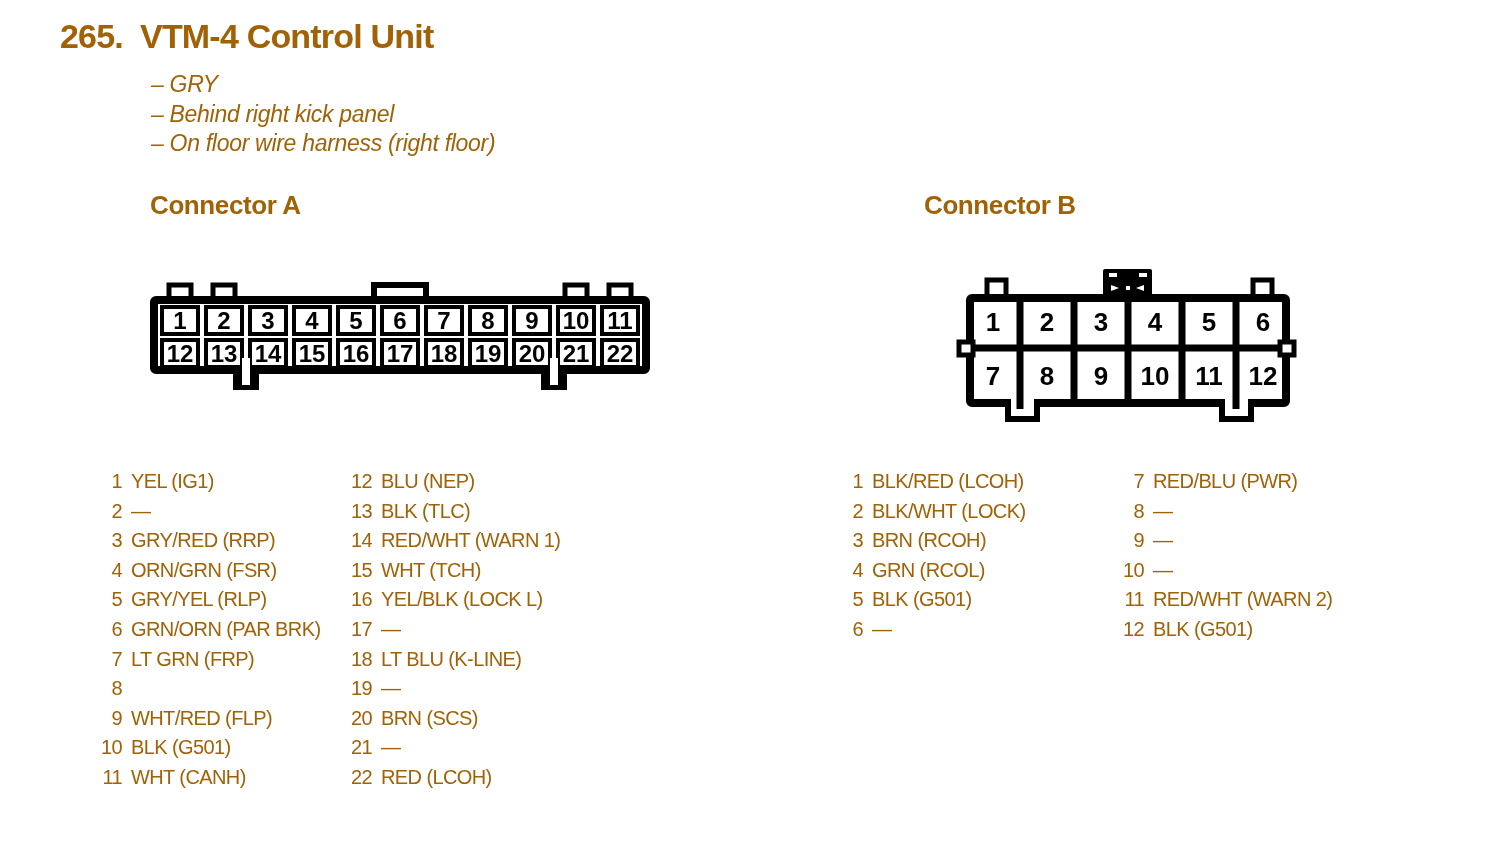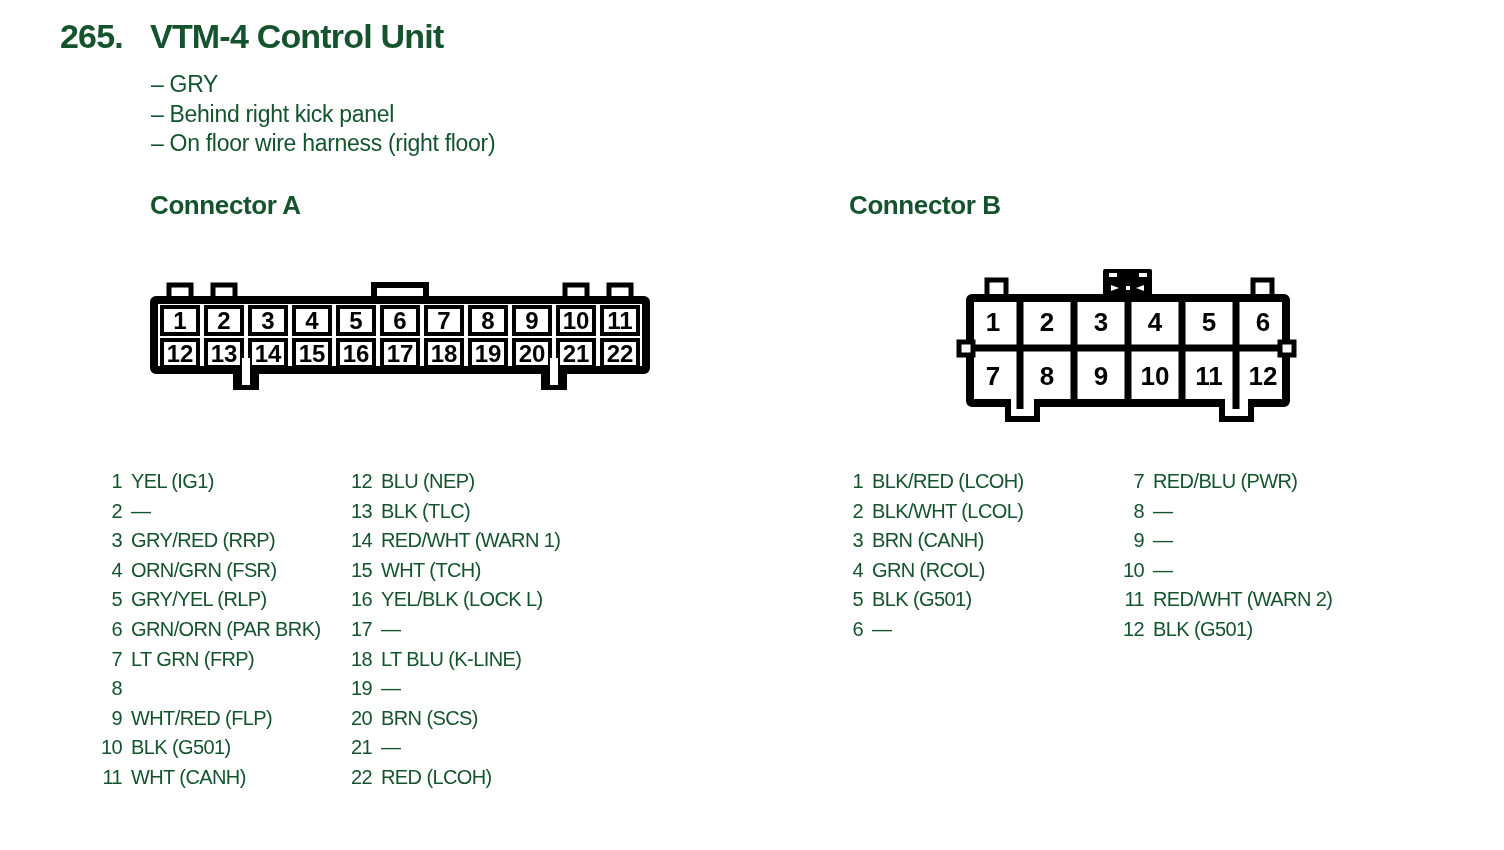--- a/index.html
+++ b/index.html
@@ -1,28 +1,28 @@
 <!DOCTYPE html>
 <html><head>
 <meta charset="utf-8">
 <style>
   html,body{margin:0;padding:0;background:#fff;}
   .page{
     position:relative;width:1504px;height:850px;background:#fff;
-    font-family:"Liberation Sans",sans-serif;color:#14532d;overflow:hidden;
+    font-family:"Liberation Sans",sans-serif;color:#a16207;overflow:hidden;
   }
   .title-row{position:absolute;left:0;top:16px;width:100%;height:40px;
     font-weight:bold;font-size:34px;line-height:40px;letter-spacing:-0.8px;white-space:nowrap;}
   .title-num{position:absolute;left:60px;top:0;}
-  .title-text{position:absolute;left:150px;top:0;}
-  .notes{position:absolute;left:151px;top:70px;font-size:23px;line-height:29.6px;letter-spacing:-0.3px;}
+  .title-text{position:absolute;left:140px;top:0;}
+  .notes{position:absolute;left:151px;top:70px;font-size:23px;line-height:29.6px;letter-spacing:-0.3px;font-style:italic;}
   .note-line{white-space:nowrap;}
   .conn-heading{position:absolute;top:190px;font-size:26px;font-weight:bold;line-height:30px;letter-spacing:-0.4px;white-space:nowrap;text-align:center;}
   .heading-a{left:150px;}
-  .heading-b{left:849px;}
+  .heading-b{left:924px;}
   .conn-svg{position:absolute;}
   #svg-a{left:145px;top:282px;}
   #svg-b{left:956px;top:262px;}
   .pin-list{position:absolute;top:467px;font-size:20px;line-height:29.6px;letter-spacing:-0.6px;}
   .pin-row{white-space:nowrap;display:flex;}
   .pin-num{display:inline-block;width:60px;text-align:right;flex:0 0 auto;}
   .pin-label{margin-left:9px;}
   #list-a1{left:62px;}
   #list-a2{left:312px;}
   #list-b1{left:803px;}
@@ -234,25 +234,25 @@
         <span class="pin-label">RED (LCOH)</span>
       </div>
     </div>
   <div id="list-b1" class="pin-list">
       <div class="pin-row">
         <span class="pin-num">1</span>
         <span class="pin-label">BLK/RED (LCOH)</span>
       </div>
       <div class="pin-row">
         <span class="pin-num">2</span>
-        <span class="pin-label">BLK/WHT (LCOL)</span>
+        <span class="pin-label">BLK/WHT (LOCK)</span>
       </div>
       <div class="pin-row">
         <span class="pin-num">3</span>
-        <span class="pin-label">BRN (CANH)</span>
+        <span class="pin-label">BRN (RCOH)</span>
       </div>
       <div class="pin-row">
         <span class="pin-num">4</span>
         <span class="pin-label">GRN (RCOL)</span>
       </div>
       <div class="pin-row">
         <span class="pin-num">5</span>
         <span class="pin-label">BLK (G501)</span>
       </div>
       <div class="pin-row">

